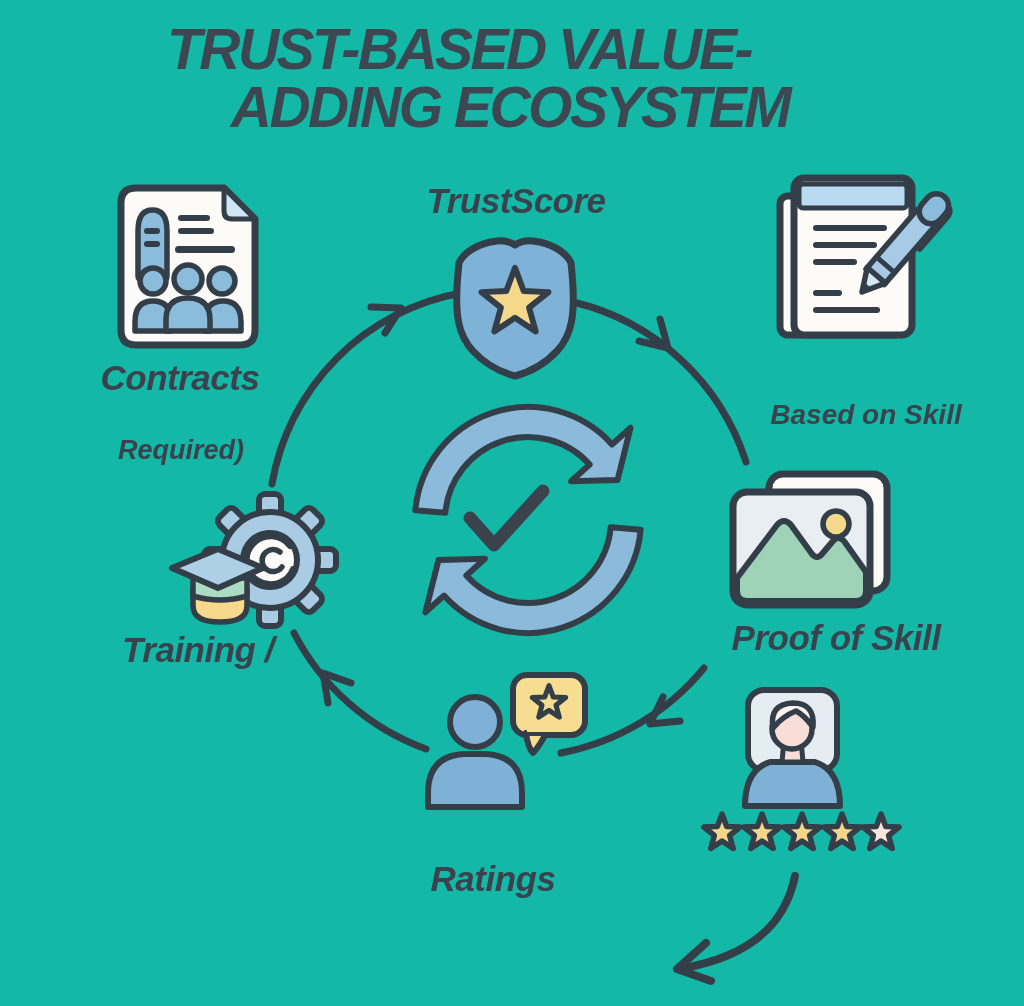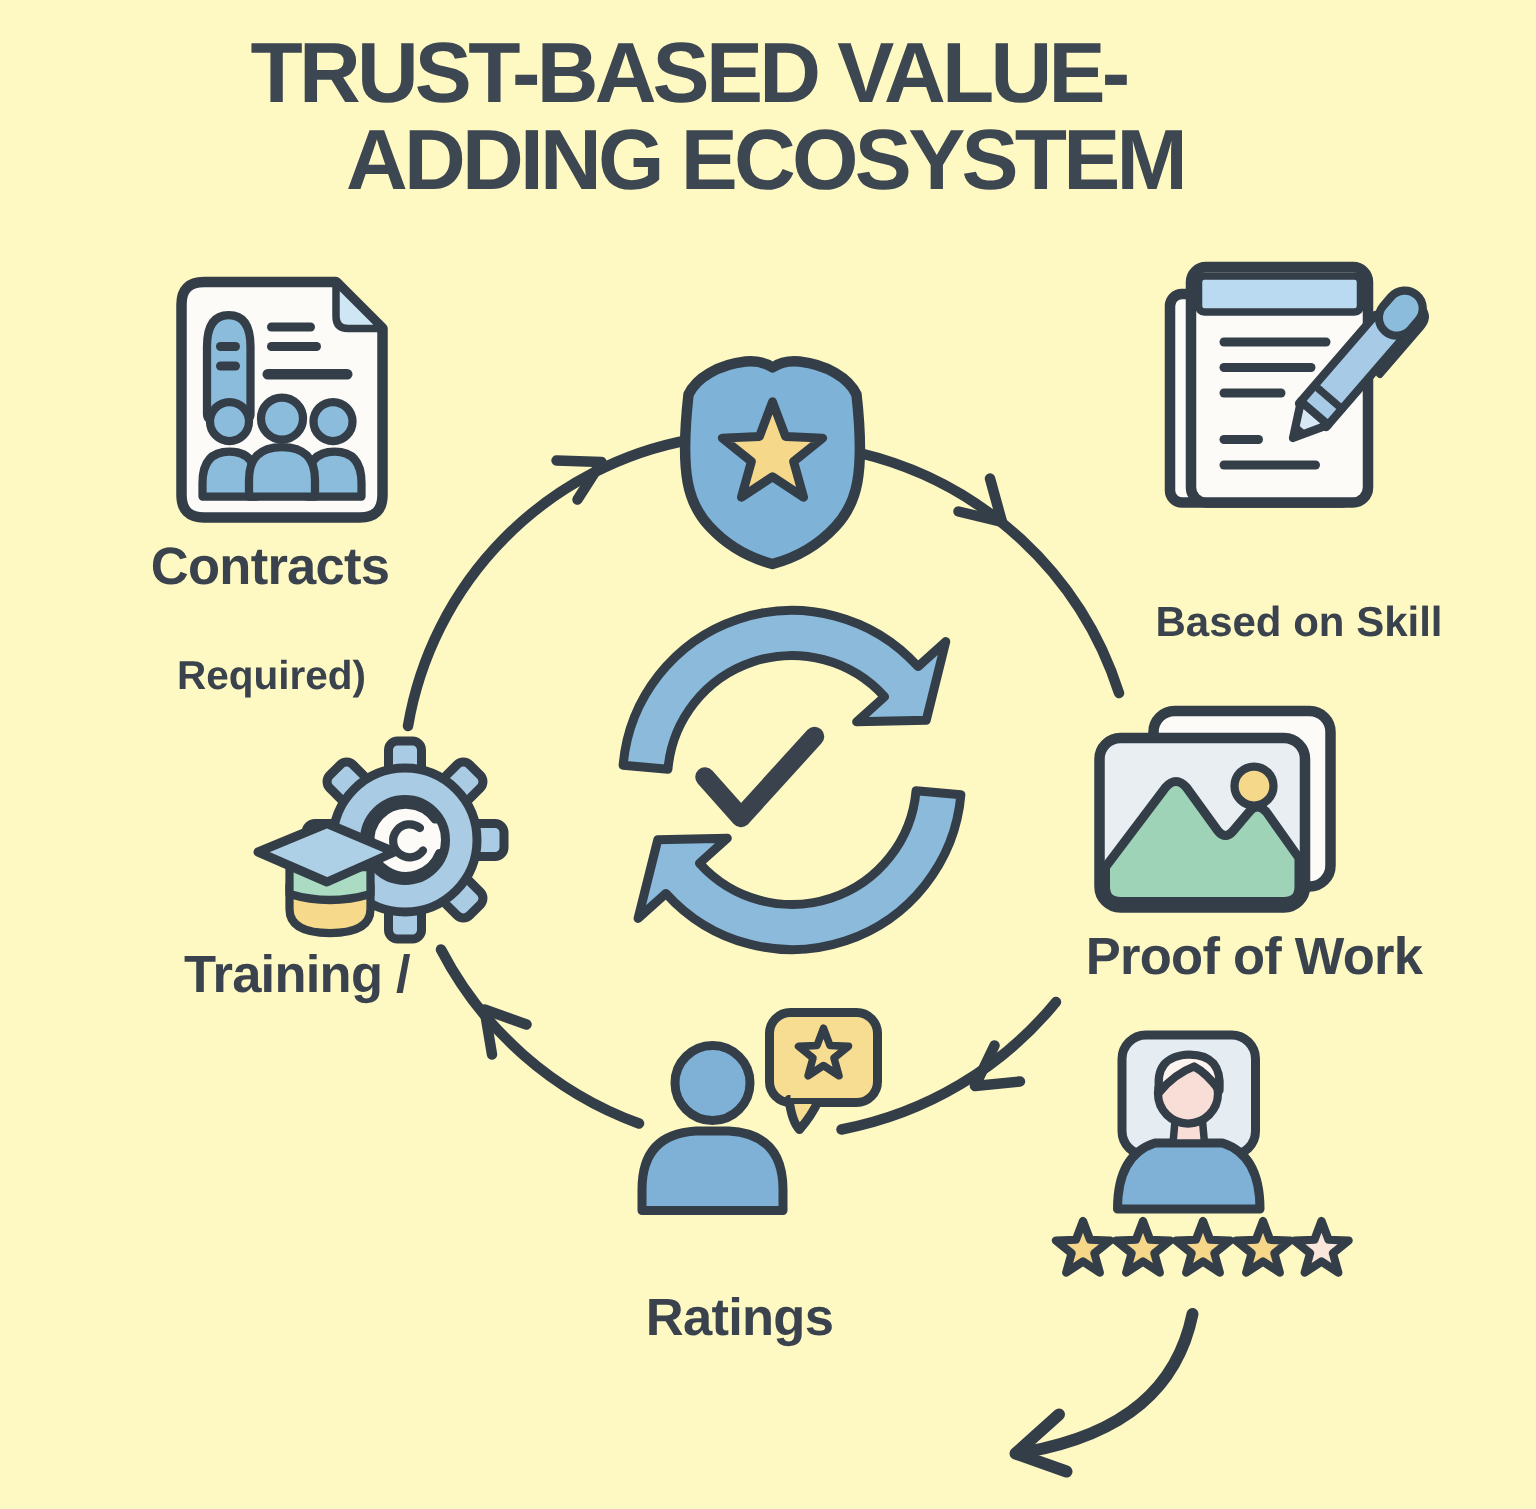--- a/index.html
+++ b/index.html
@@ -1,18 +1,18 @@
 <!DOCTYPE html>
 <html><head>
 <meta charset="utf-8">
 <style>
   html,body{margin:0;padding:0;background:#faf8f1;}
   .stage{
-    position:relative;width:1024px;height:1006px;background:#fef9c3;
-    font-family:"Liberation Sans",sans-serif;overflow:hidden;
+    position:relative;width:1024px;height:1006px;background:#14b8a6;
+    font-family:"Liberation Sans",sans-serif;overflow:hidden;font-style:italic;
   }
   .stage svg{position:absolute;left:0;top:0;}
   .title-line{
     position:absolute;transform:translateX(-50%);white-space:nowrap;
     color:#3d4751;font-weight:bold;font-size:57px;letter-spacing:-2.5px;
   }
   .lbl{
     position:absolute;transform:translateX(-50%);white-space:nowrap;
     color:#3a434d;font-weight:bold;line-height:1.05;
   }
@@ -143,25 +143,26 @@
   <g stroke="#333e48" stroke-linejoin="round">
     <path d="M 415.4 510.2 A 113 113 0 0 1 612 444.4 L 630.5 427.7 L 617.5 480.1 L 571.1 481.2 L 589.7 464.5 A 83 83 0 0 0 445.3 512.8 Z" fill="#8cbadb" stroke-width="6"></path>
     <path d="M 640.6 529.8 A 113 113 0 0 1 444 595.6 L 425.4 612.3 L 438.5 559.9 L 484.9 558.8 L 466.3 575.5 A 83 83 0 0 0 610.7 527.2 Z" fill="#8cbadb" stroke-width="6"></path>
     <path d="M 470 518 L 494 545 L 543 491" fill="none" stroke="#3a434d" stroke-width="13" stroke-linecap="round"></path>
   </g>
 </svg>
 
 <div class="title-line" style="left:459px;top:16px">TRUST-BASED VALUE-</div>
 <div class="title-line" style="left:510px;top:74px">ADDING ECOSYSTEM</div>
 
+<div class="lbl f36" style="left:516px;top:183px">TrustScore</div>
 
 <div class="lbl f36" style="left:180px;top:360px">Contracts</div>
 <div class="lbl f27" style="left:181px;top:436px">Required)</div>
 
 <div class="lbl f28" style="left:866px;top:400px">Based on Skill</div>
 
-<div class="lbl f36" style="left:836px;top:620px">Proof of Work</div>
+<div class="lbl f36" style="left:836px;top:620px">Proof of Skill</div>
 
 <div class="lbl f36" style="left:198px;top:632px">Training /</div>
 
 <div class="lbl f36" style="left:493px;top:861px">Ratings</div>
 
 </div>
 
 </body></html>

